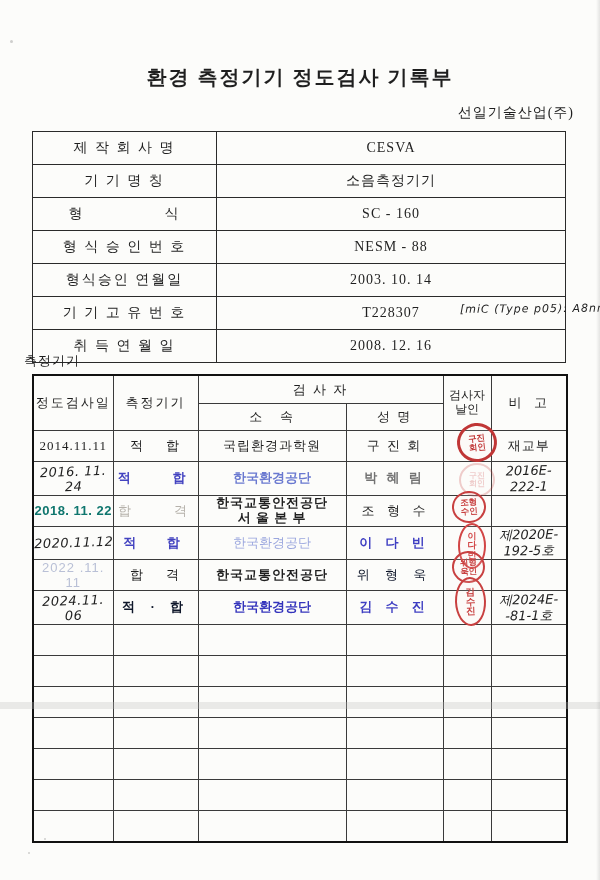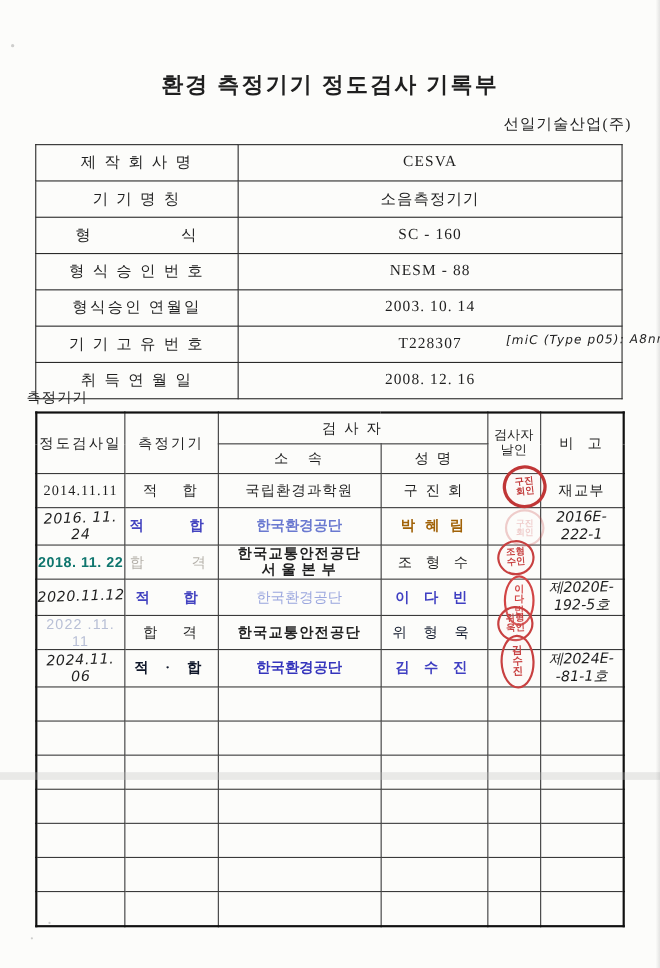--- a/index.html
+++ b/index.html
@@ -45,21 +45,21 @@
             font-size:14.5px;letter-spacing:0.5px;color:#0f766e;}
   .ink-faintdate{font-family:"Liberation Sans","DejaVu Sans",sans-serif;font-size:12px;
             color:#b9c0d6;letter-spacing:1px;margin-top:40px;}
   .ink-faint-gray{color:#b5b1aa;font-size:13px;letter-spacing:6px;}
   .ink-faint-name{color:#0f172a;font-size:15px;font-weight:normal;letter-spacing:6px;}
   .ink-blue-bold{color:#4343c0;font-weight:bold;font-size:16px;letter-spacing:8px;}
   .ink-blue-mid{color:#0f172a;font-weight:bold;font-size:14px;letter-spacing:6px;}
   .ink-blue-aff{color:#6a79d0;font-weight:bold;font-size:13px;}
   .ink-blue-aff-faint{color:#9aa6de;font-size:13px;}
   .ink-blue-aff-strong{color:#3434bc;font-weight:bold;font-size:14px;}
-  .ink-blue-name{color:#a16207;font-weight:bold;font-size:15px;letter-spacing:3px;}
+  .ink-blue-name{color:#737373;font-weight:bold;font-size:15px;letter-spacing:3px;}
   .ink-blue-name-big{color:#3f3fc2;font-weight:bold;font-size:17px;letter-spacing:5px;}
   
   .stamp{position:absolute;display:flex;align-items:center;justify-content:center;
          color:#c84040;border:2px solid #c84040;border-radius:50%;
          font-family:"DejaVu Sans",sans-serif;font-weight:bold;text-align:center;
          white-space:pre-line;line-height:1.05;background:rgba(255,235,235,0.12);}
   .stamp-0{left:457px;top:423px;width:34px;height:33px;font-size:8.5px;transform:rotate(-6deg);border-width:3px;color:#c03636;border-color:#c03636;}
   .stamp-1{left:459px;top:463px;width:32px;height:30px;font-size:8px;opacity:0.25;filter:blur(0.7px);}
   .stamp-2{left:452px;top:491px;width:30px;height:28px;font-size:8.5px;transform:rotate(-4deg);}
   .stamp-3{left:458px;top:523px;width:24px;height:42px;font-size:9px;letter-spacing:0;border-width:2.5px;color:#d24545;border-color:#d24545;}

